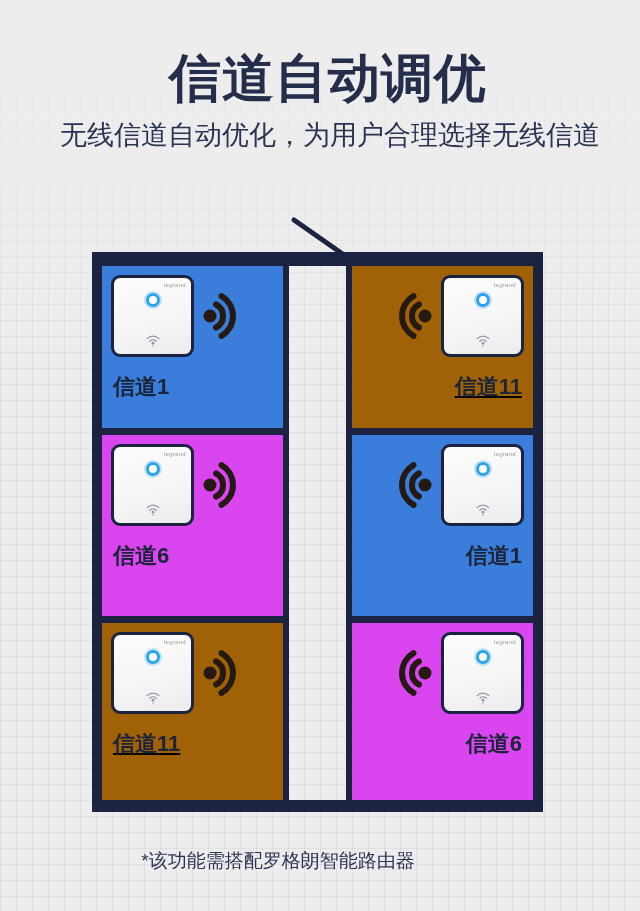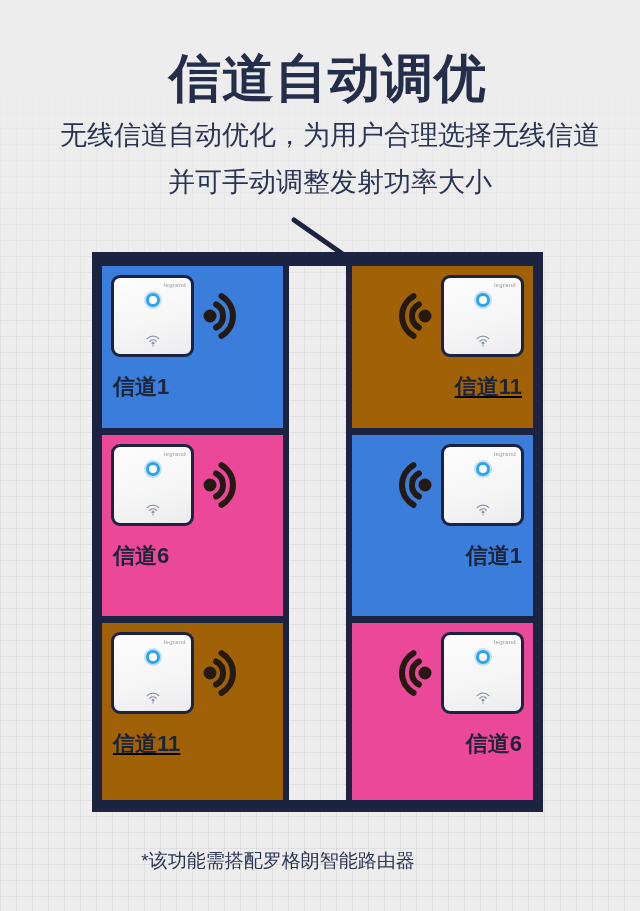--- a/index.html
+++ b/index.html
@@ -43,21 +43,21 @@
   .hallway { position:absolute; left:197px; top:0; width:57px; height:560px; }
   .hbar { position:absolute; left:-8px; width:73px; background:#1b2340; }
   .hbar.top { top:0; height:14px; }
   .hbar.bottom { bottom:0; height:12px; }
 
   .cell { width:100%; overflow:hidden; }
   .cell.r1 { height:162px; }
   .cell.r2 { height:181px; }
   .cell.r3 { flex:1; }
   .fill-blue  { background:#3b7dda; }
-  .fill-white { background:#ec4899; }
+  .fill-white { background:#d946ef; }
   .fill-green { background:#a16207;text-decoration:underline; }
 
   .cell-inner { padding:9px 8px 0 9px; }
   .col.right .cell-inner { padding:9px 9px 0 8px; }
 
   .unit-row { display:flex; align-items:center; gap:9px; }
   .col.right .unit-row { flex-direction:row-reverse; }
 
   .room-label {
     margin-top:15px; font-size:22px; font-weight:700; color:#1b2438; padding:0 2px;
@@ -99,21 +99,20 @@
 </style>
 </head>
 <body>
 
 <div class="page">
 
   <div class="layer title">信道自动调优</div>
 
   <div class="layer subtitle">
     <div>无线信道自动优化，为用户合理选择无线信道</div>
-    <div>并可手动调整发射功率大小</div>
   </div>
 
   <div class="layer door-line"></div>
 
   <div class="layer floorplan">
 
     <div class="hallway">
       <div class="hbar top"></div>
       <div class="hbar bottom"></div>
     </div>

